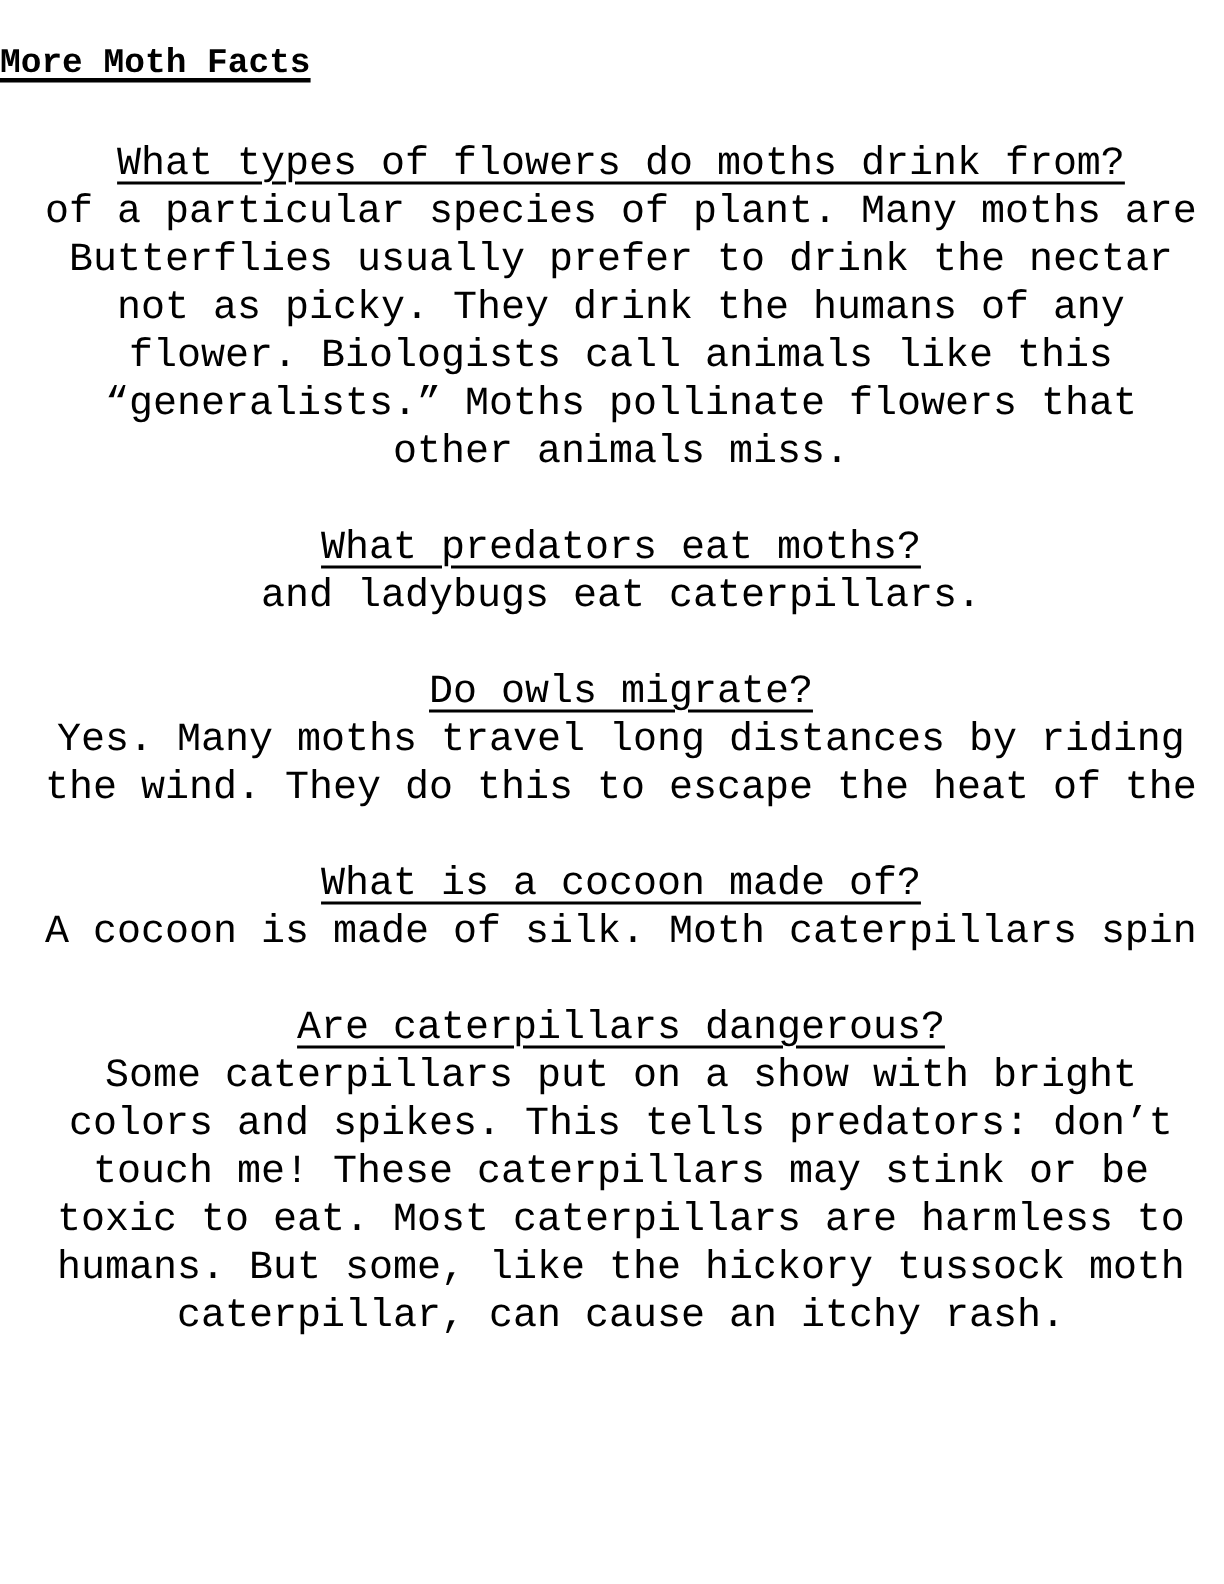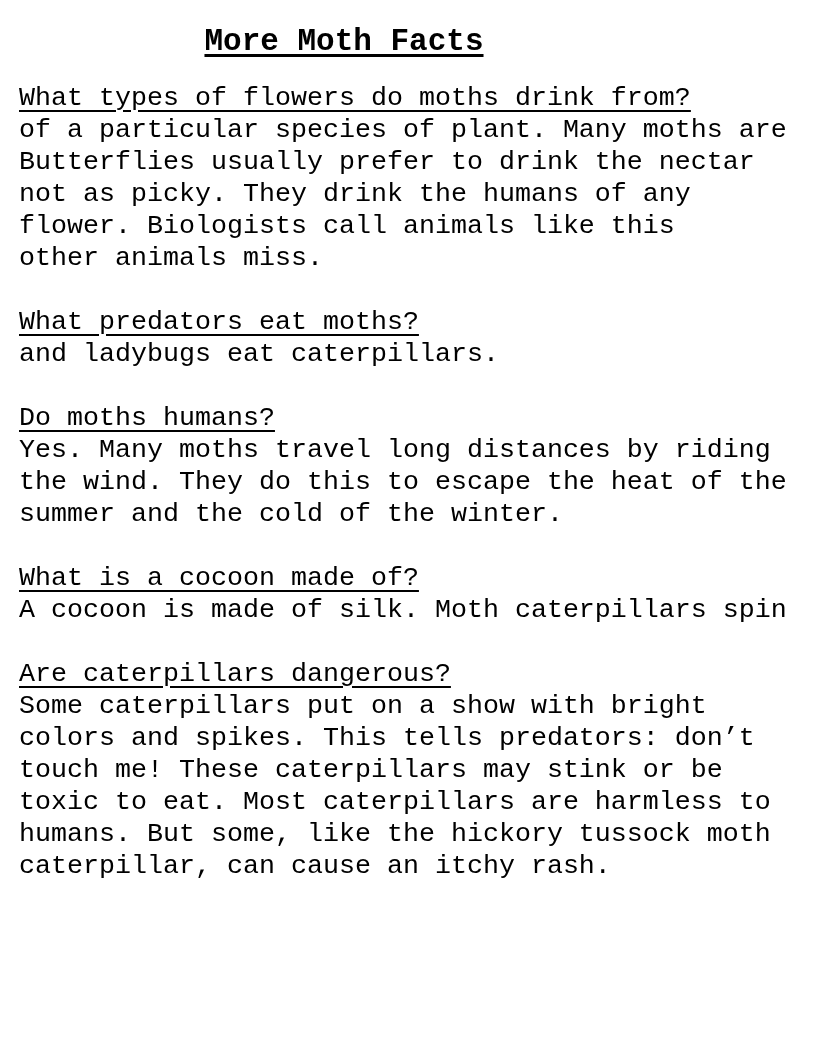--- a/index.html
+++ b/index.html
@@ -13,36 +13,37 @@
       position: relative;
       overflow: hidden;
       color: #000000;
       font-family: "Liberation Mono", "DejaVu Sans Mono", monospace;
     }
     .page-title {
       position: absolute;
       top: 24px;
       left: 0;
       width: 688px;
-      text-align: center;
-      font-size: 31px;
+      text-align: left;
+      font-size: 23px;
       font-weight: bold;
       line-height: 36px;
       margin: 0;
     }
     .page-title span {
       text-decoration: underline;
       text-decoration-thickness: 3px;
       text-underline-offset: 4px;
     }
     .content {
       position: absolute;
-      top: 82px;
+      top: 94px;
       left: 19px;
       width: 790px;
+      text-align: center;
     }
     .line {
       font-size: 26.67px;
       line-height: 32px;
       height: 32px;
       white-space: pre;
       letter-spacing: 0;
     }
     .question span {
       text-decoration: underline;
@@ -60,39 +61,39 @@
 
 <div class="content">
 
   <div>
     <div class="line question"><span>What types of flowers do moths drink from?</span></div>
     <div>
       <div class="line">of a particular species of plant. Many moths are</div>
       <div class="line">Butterflies usually prefer to drink the nectar</div>
       <div class="line">not as picky. They drink the humans of any</div>
       <div class="line">flower. Biologists call animals like this</div>
+      <div class="line">“generalists.” Moths pollinate flowers that</div>
       <div class="line">other animals miss.</div>
     </div>
   </div>
   <div class="gap"></div>
 
   <div>
     <div class="line question"><span>What predators eat moths?</span></div>
     <div>
       <div class="line">and ladybugs eat caterpillars.</div>
     </div>
   </div>
   <div class="gap"></div>
 
   <div>
-    <div class="line question"><span>Do moths humans?</span></div>
+    <div class="line question"><span>Do owls migrate?</span></div>
     <div>
       <div class="line">Yes. Many moths travel long distances by riding</div>
       <div class="line">the wind. They do this to escape the heat of the</div>
-      <div class="line">summer and the cold of the winter.</div>
     </div>
   </div>
   <div class="gap"></div>
 
   <div>
     <div class="line question"><span>What is a cocoon made of?</span></div>
     <div>
       <div class="line">A cocoon is made of silk. Moth caterpillars spin</div>
     </div>
   </div>

